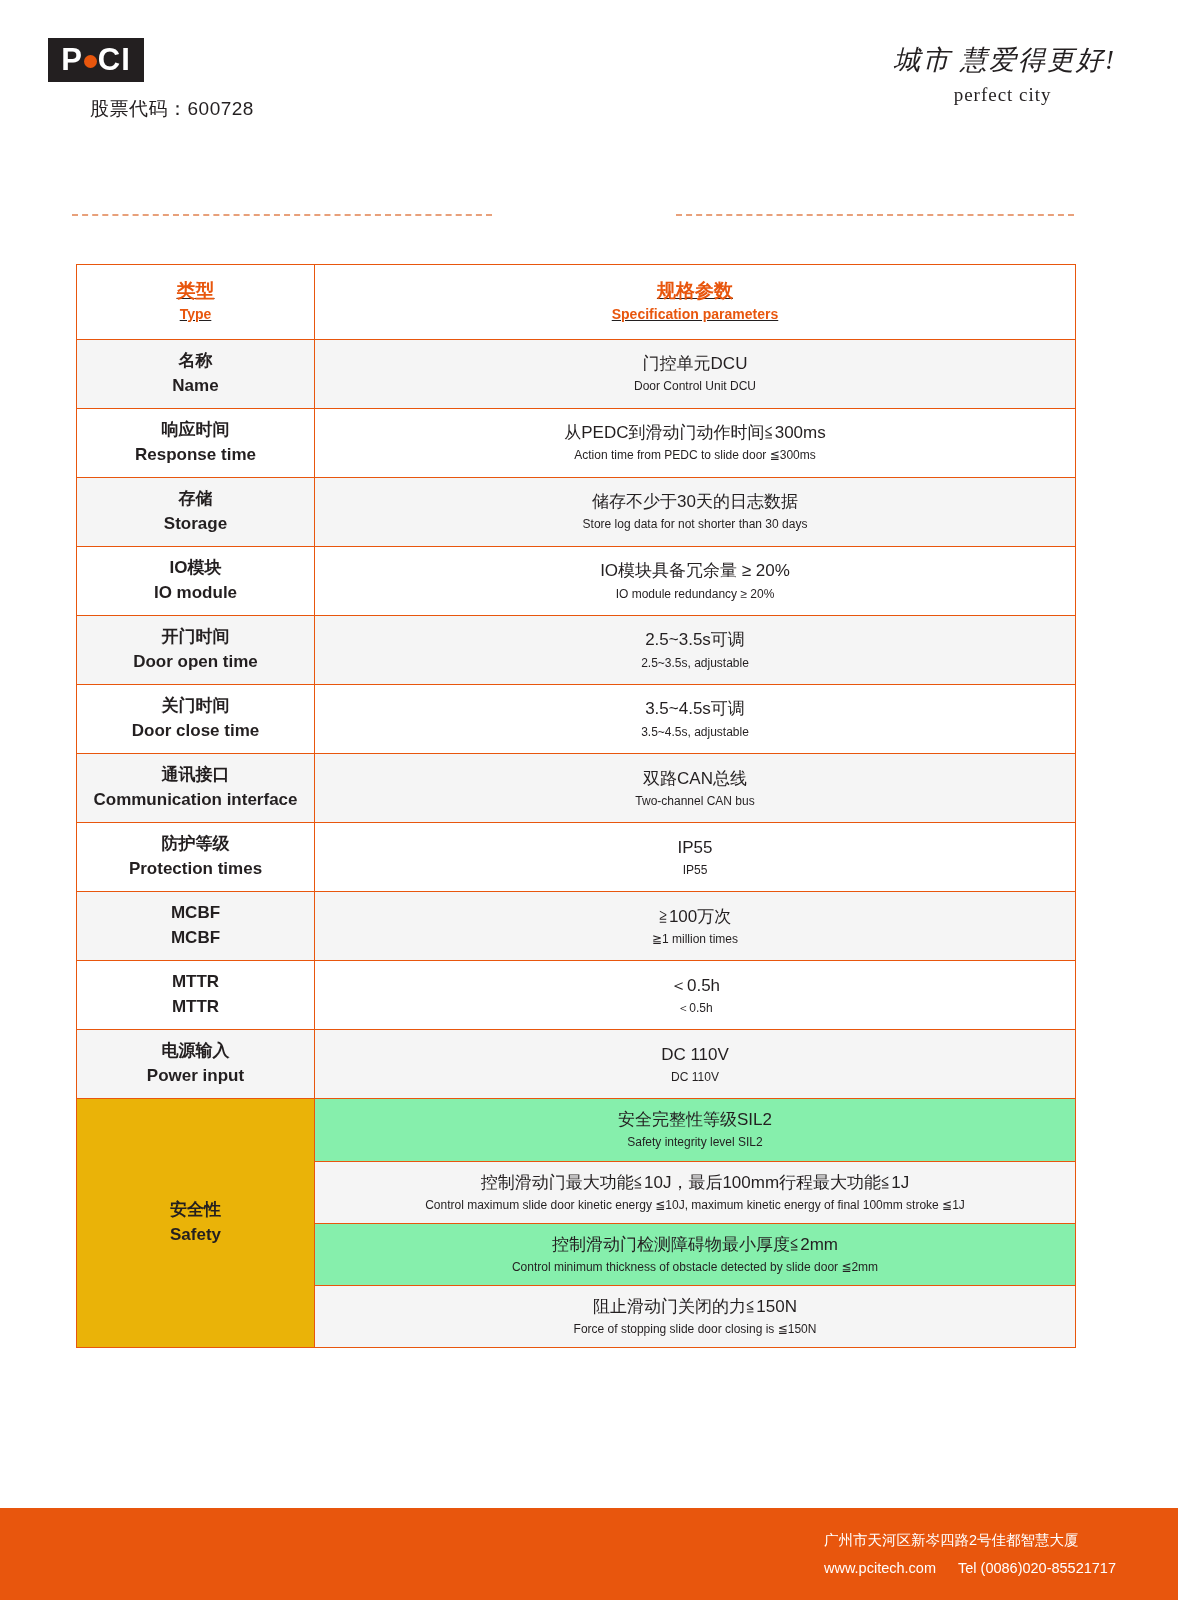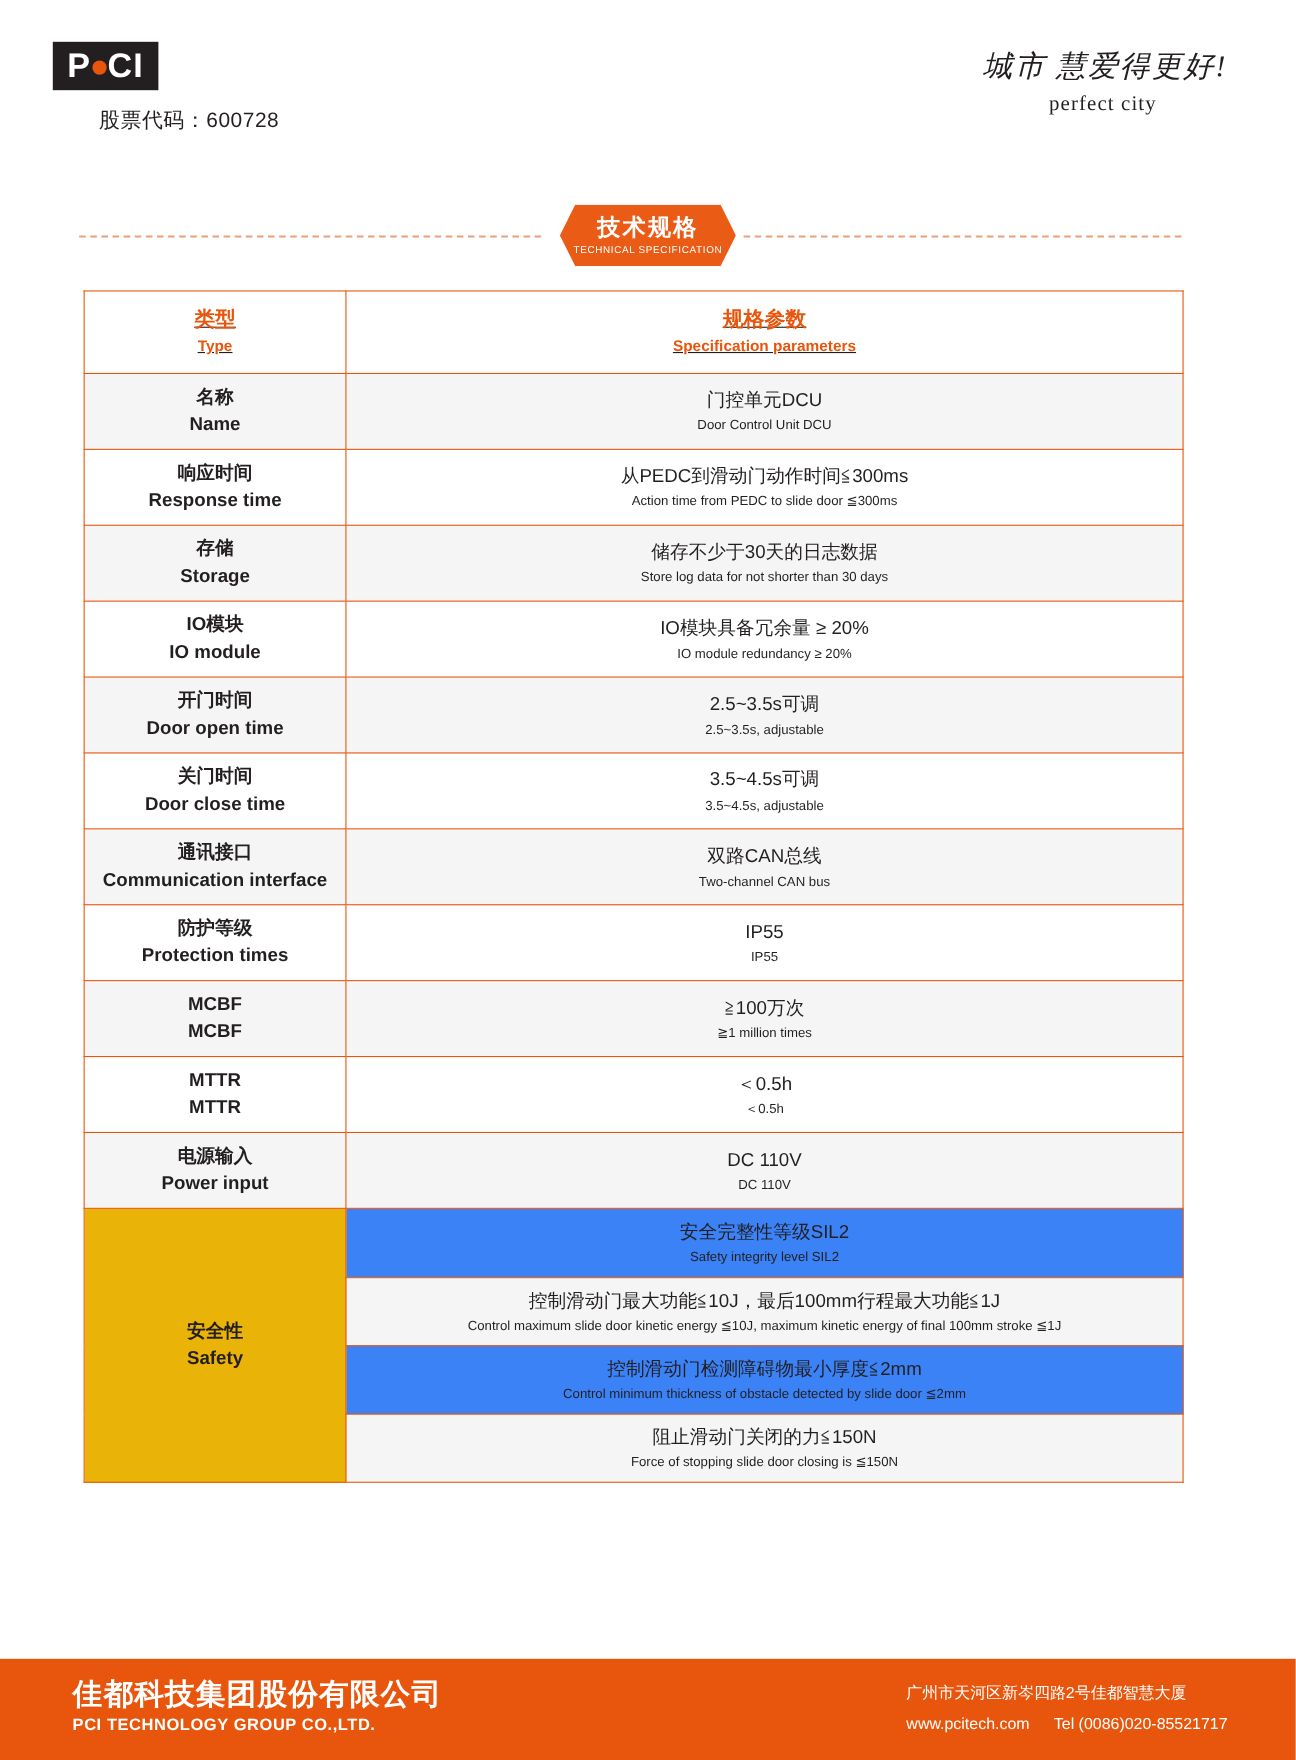--- a/index.html
+++ b/index.html
@@ -196,21 +196,21 @@
   .val-en {
     font-size: 12px;
     color: #231f20;
     line-height: 1.35;
     margin-top: 3px;
     font-weight: normal;
   }
   .row-alt td { background: #f5f5f5; }
   .row-plain td { background: #ffffff; }
   .safety-label { background: #eab308; }
-  .safety-a { background: #3b82f6; }
+  .safety-a { background: #86efac; }
   .safety-b { background: #f5f5f5; }
 
   
   .footer {
     position: absolute;
     left: 0;
     bottom: 0;
     width: 1178px;
     height: 92px;
     background: #e8560d;
@@ -273,24 +273,20 @@
   </div>
   <div class="slogan">
     <div class="slogan-cn">城市 慧爱得更好!</div>
     <div class="slogan-en">perfect city</div>
   </div>
 </div>
 
 <div class="section-title-wrap">
   <div class="dash-line dash-left"></div>
   <div class="dash-line dash-right"></div>
-  <div class="title-badge">
-    <div class="title-cn">技术规格</div>
-    <div class="title-en">TECHNICAL SPECIFICATION</div>
-  </div>
 </div>
 
 <table class="spec-table">
   <colgroup>
     <col class="col-type">
     <col>
   </colgroup>
   <tbody>
     <tr class="head-row row-plain">
       <td>
@@ -450,24 +446,20 @@
       <td class="safety-b">
         <div class="val-cn">阻止滑动门关闭的力≦150N</div>
         <div class="val-en">Force of stopping slide door closing is ≦150N</div>
       </td>
     </tr>
   </tbody>
 </table>
 
 <div class="footer">
   <div class="footer-inner">
-    <div class="footer-left">
-      <div class="footer-cn">佳都科技集团股份有限公司</div>
-      <div class="footer-en">PCI TECHNOLOGY GROUP CO.,LTD.</div>
-    </div>
     <div class="footer-right">
       <div class="footer-addr">广州市天河区新岑四路2号佳都智慧大厦</div>
       <div class="footer-contact">
         <span>www.pcitech.com</span><span class="sep"></span><span>Tel (0086)020-85521717</span>
       </div>
     </div>
   </div>
 </div>
 
 </body></html>

